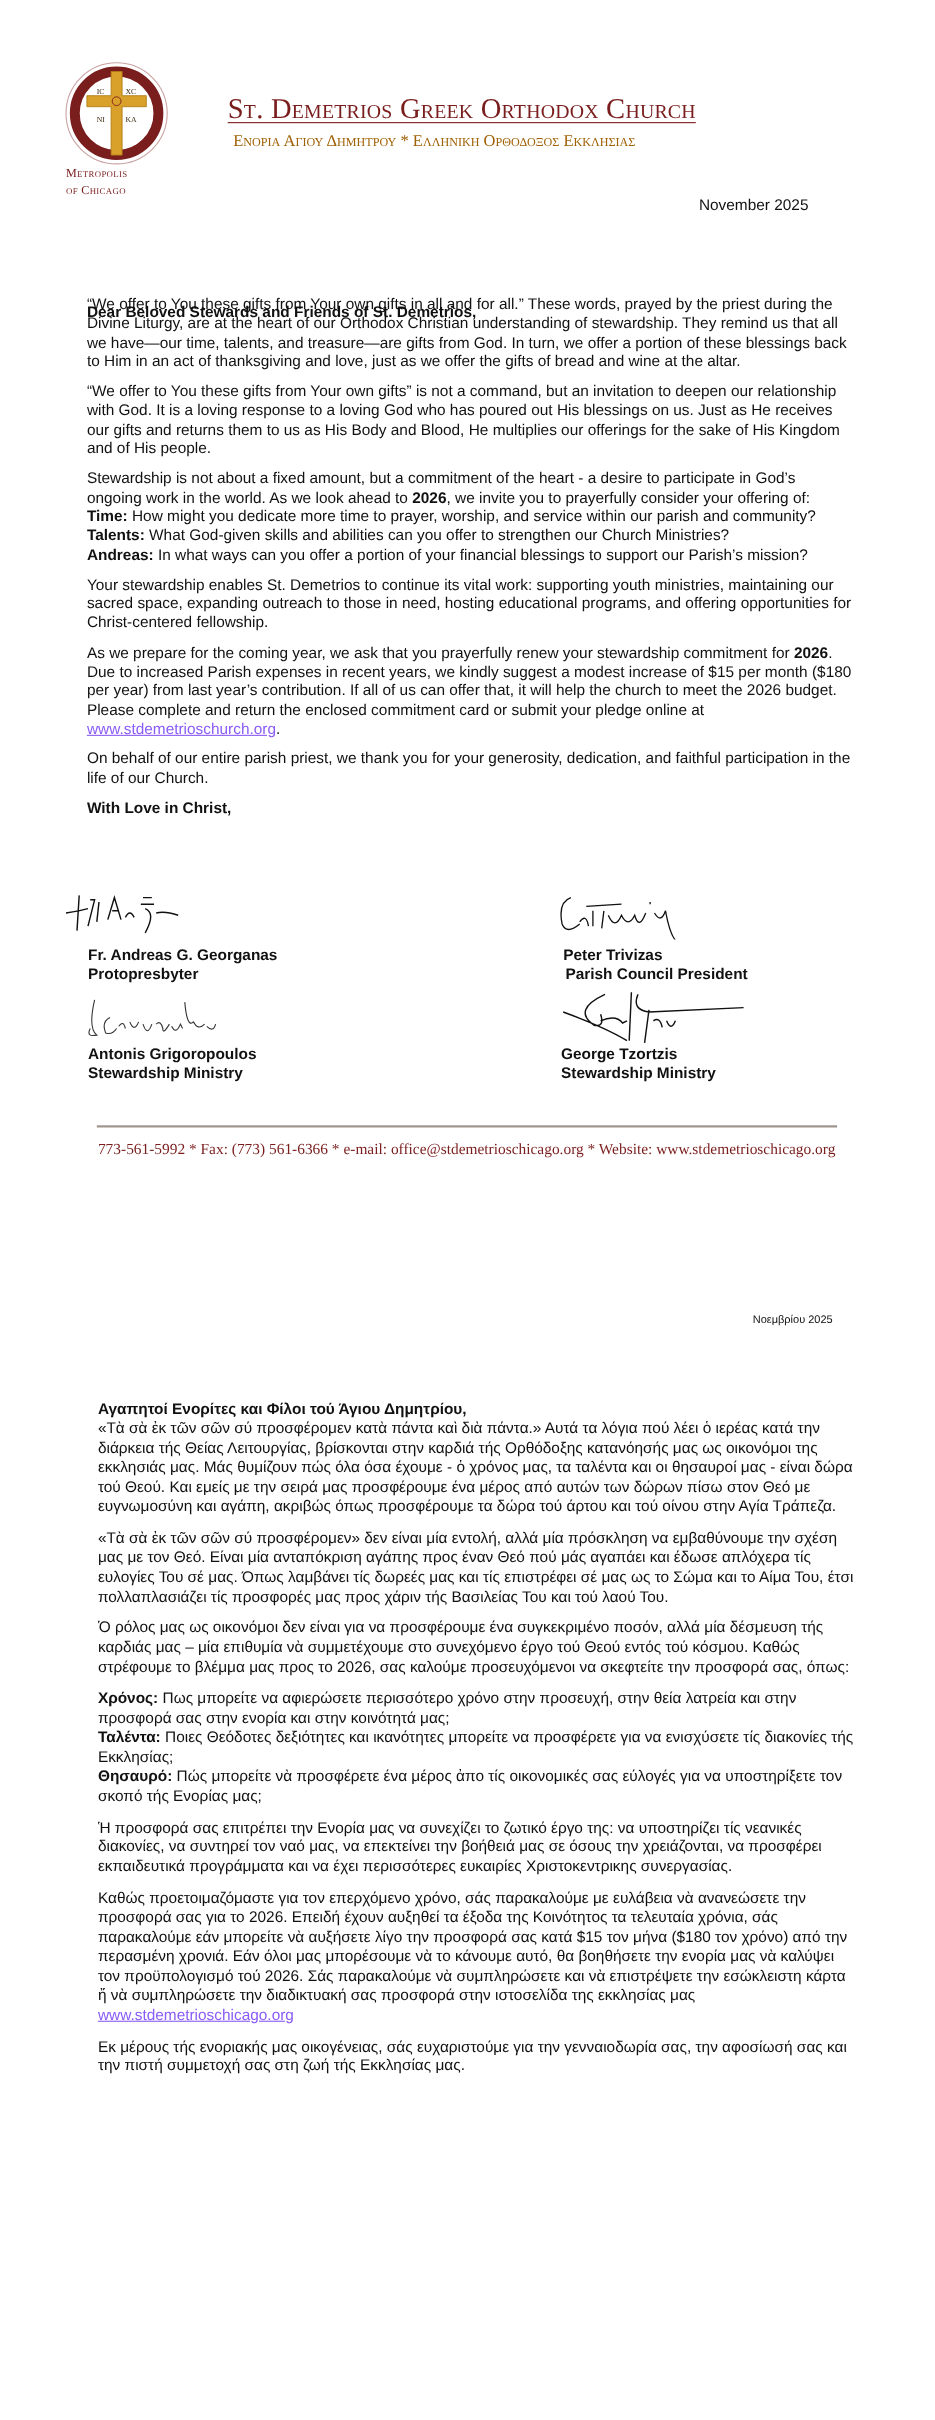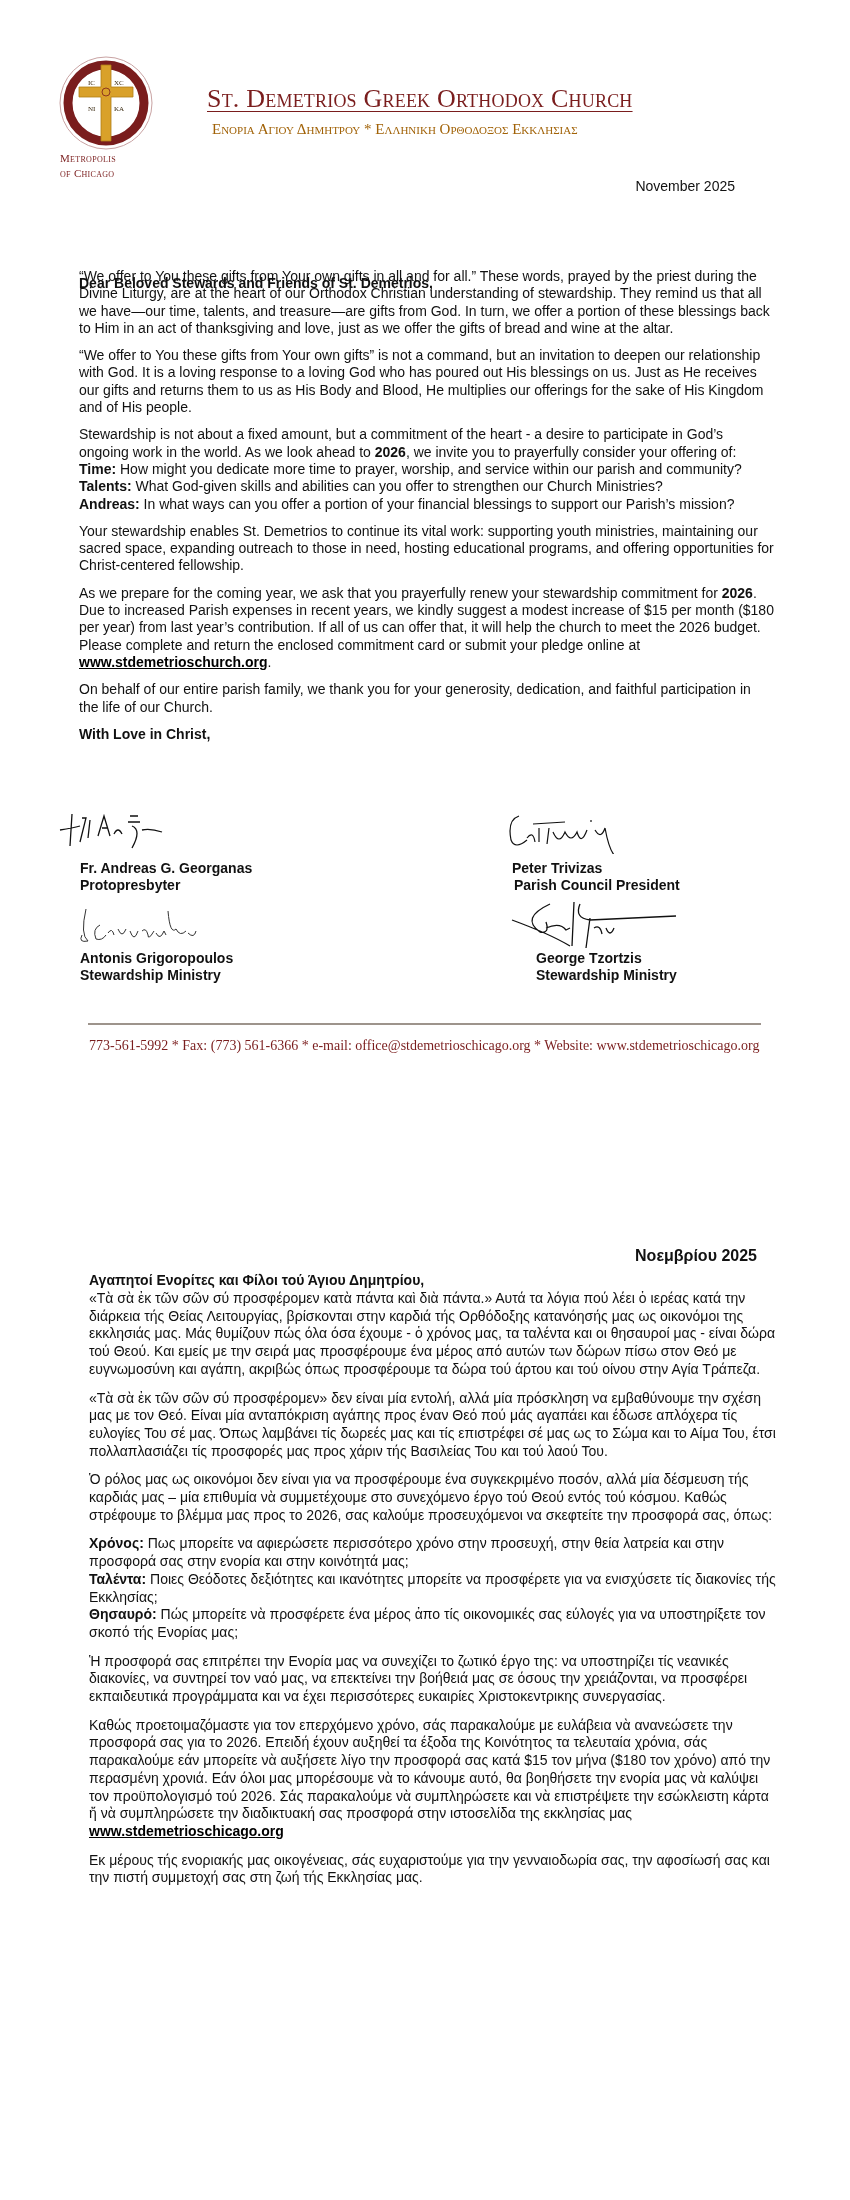--- a/index.html
+++ b/index.html
@@ -12,32 +12,32 @@
     .logo { left: 58px; top: 55px; width: 96px; height: 96px; }
     .metro { left: 60px; top: 151px; font-family: "Liberation Serif", serif; color: #7a1d1d; font-size: 11px; line-height: 15px; letter-spacing: 0.3px; font-variant: small-caps; }
     .church-title { left: 207px; top: 84px; font-family: "Liberation Serif", serif; color: #7a1d1d; font-size: 26px; font-variant: small-caps; text-decoration: underline; text-decoration-thickness: 1px; text-underline-offset: 4px; letter-spacing: 0.2px; white-space: nowrap; }
     .church-subtitle { left: 212px; top: 121px; font-family: "Liberation Serif", serif; color: #a16207; font-size: 15px; font-variant: small-caps; white-space: nowrap; }
 
     .date-en { right: 115px; top: 178px; font-size: 14px; }
 
     .letter { left: 79px; width: 695px; font-size: 14px; line-height: 17.3px; }
     .letter p { margin-bottom: 10px; }
     .letter b { font-weight: bold; }
-    .link { color: #000000; text-decoration: underline; font-weight: bold; }
+    .link { color: #8b5cf6; text-decoration: underline; }
 
     .salutation { top: 233px; font-weight: bold; margin-top: 42px; }
     .body-en { top: 268px; }
 
     .sig-name { font-size: 14px; line-height: 17px; font-weight: bold; }
     .sig-img { width: 160px; height: 44px; }
 
     .footer-rule { left: 88px; top: 1023px; width: 673px; height: 2px; background: #9d948c; }
     .footer-text { left: 89px; top: 1038px; font-family: Liberation Serif, serif; color: #7a1d1d; font-size: 14px; white-space: nowrap; }
 
-    .date-gr { right: 93px; top: 1247px; font-size: 16px; font-weight: bold; }
+    .date-gr { right: 93px; top: 1195px; font-size: 10px; }
     .letter-gr { left: 89px; width: 690px; font-size: 14px; line-height: 17.7px; }
     .letter-gr p { margin-bottom: 11px; }
     .salutation-gr { top: 1260px; font-weight: bold; margin-top: 12px; }
     .body-gr { top: 1290px; }
   </style>
 </head>
 <body>
 
 <div class="abs logo">
   <svg width="96" height="96" viewBox="0 0 96 96">
@@ -68,21 +68,21 @@
   <p>
     <span>Stewardship is not about a fixed amount, but a commitment of the heart - a desire to participate in God’s ongoing work in the world. As we look ahead to </span><b>2026</b><span>, we invite you to prayerfully consider your offering of:</span><br>
     <b>Time:</b><span> How might you dedicate more time to prayer, worship, and service within our parish and community?</span><br>
     <b>Talents:</b><span> What God-given skills and abilities can you offer to strengthen our Church Ministries?</span><br>
     <b>Andreas:</b><span> In what ways can you offer a portion of your financial blessings to support our Parish’s mission?</span>
   </p>
   <p>Your stewardship enables St. Demetrios to continue its vital work: supporting youth ministries, maintaining our sacred space, expanding outreach to those in need, hosting educational programs, and offering opportunities for Christ-centered fellowship.</p>
   <p>
     <span>As we prepare for the coming year, we ask that you prayerfully renew your stewardship commitment for </span><b>2026</b><span>. Due to increased Parish expenses in recent years, we kindly suggest a modest increase of $15 per month ($180 per year) from last year’s contribution. If all of us can offer that, it will help the church to meet the 2026 budget. Please complete and return the enclosed commitment card or submit your pledge online at </span><a class="link">www.stdemetrioschurch.org</a><span>.</span>
   </p>
-  <p>On behalf of our entire parish family, we thank you for your generosity, dedication, and faithful participation in the life of our Church.</p>
+  <p>On behalf of our entire parish priest, we thank you for your generosity, dedication, and faithful participation in the life of our Church.</p>
   <p style="font-weight:bold;">With Love in Christ,</p>
 </div>
 
 <svg class="abs sig-img" style="left:58px; top:808px;" viewBox="0 0 160 44">
   <path d="M2 22 Q15 20 22 18 M14 6 L12 38 M24 10 L28 10 L22 34 M32 12 L30 30 M40 28 L46 8 L52 28 M44 20 L50 20 M56 26 Q60 18 64 26 M72 8 L80 8 M70 14 L82 14 M74 18 Q84 22 74 40 M84 22 Q92 20 104 24" stroke="#111" stroke-width="1.3" fill="none"></path>
 </svg>
 <svg class="abs sig-img" style="left:505px; top:810px;" viewBox="0 0 160 44">
   <path d="M14 6 Q2 10 6 30 Q10 40 22 30 M22 28 Q28 20 30 32 M34 18 L34 32 M28 14 L60 12 M44 18 L42 34 M48 22 Q54 36 60 22 Q66 34 72 22 Q76 36 82 20 M86 10 L86 12 M90 20 Q96 30 100 18 Q104 40 110 46" stroke="#111" stroke-width="1.2" fill="none"></path>
 </svg>
 <div class="abs sig-name" style="left:80px; top:860px;">
@@ -97,21 +97,21 @@
 <svg class="abs sig-img" style="left:76px; top:905px;" viewBox="0 0 160 44">
   <path d="M10 4 Q4 30 12 36 Q2 38 6 30 M16 34 L16 34 M24 20 Q16 24 20 34 Q26 36 30 30 M32 28 Q36 22 38 30 M42 24 Q46 34 50 24 M54 26 Q58 38 62 26 M66 26 Q70 22 72 30 Q72 36 78 26 M80 28 Q84 36 88 26 L90 30 M92 6 Q94 30 100 24 Q104 32 110 26 M112 28 Q118 34 120 26" stroke="#333" stroke-width="1" fill="none"></path>
 </svg>
 <svg class="abs sig-img" style="left:510px; top:898px; width:180px; height:52px;" viewBox="0 0 180 52">
   <path d="M40 6 Q10 20 30 34 Q40 36 36 24 M2 22 Q40 36 60 48 M36 30 Q50 24 56 32 L60 30 M64 4 L62 48 M70 6 Q64 20 80 22 L166 18 M80 20 L76 50 M84 30 Q90 26 92 36 M96 30 Q100 40 104 30" stroke="#111" stroke-width="1.3" fill="none"></path>
 </svg>
 <div class="abs sig-name" style="left:80px; top:950px;">
   <div>Antonis Grigoropoulos</div>
   <div>Stewardship Ministry</div>
 </div>
-<div class="abs sig-name" style="left:536px; top:950px;">
+<div class="abs sig-name" style="left:510px; top:950px;">
   <div>George Tzortzis</div>
   <div>Stewardship Ministry</div>
 </div>
 
 <div class="abs footer-rule"></div>
 <div class="abs footer-text">773-561-5992 * Fax: (773) 561-6366 * e-mail: office@stdemetrioschicago.org * Website: www.stdemetrioschicago.org</div>
 
 <div class="abs date-gr">Νοεμβρίου 2025</div>
 <div class="abs letter-gr salutation-gr">Αγαπητοί Ενορίτες και Φίλοι τού Άγιου Δημητρίου,</div>
 <div class="abs letter-gr body-gr">

